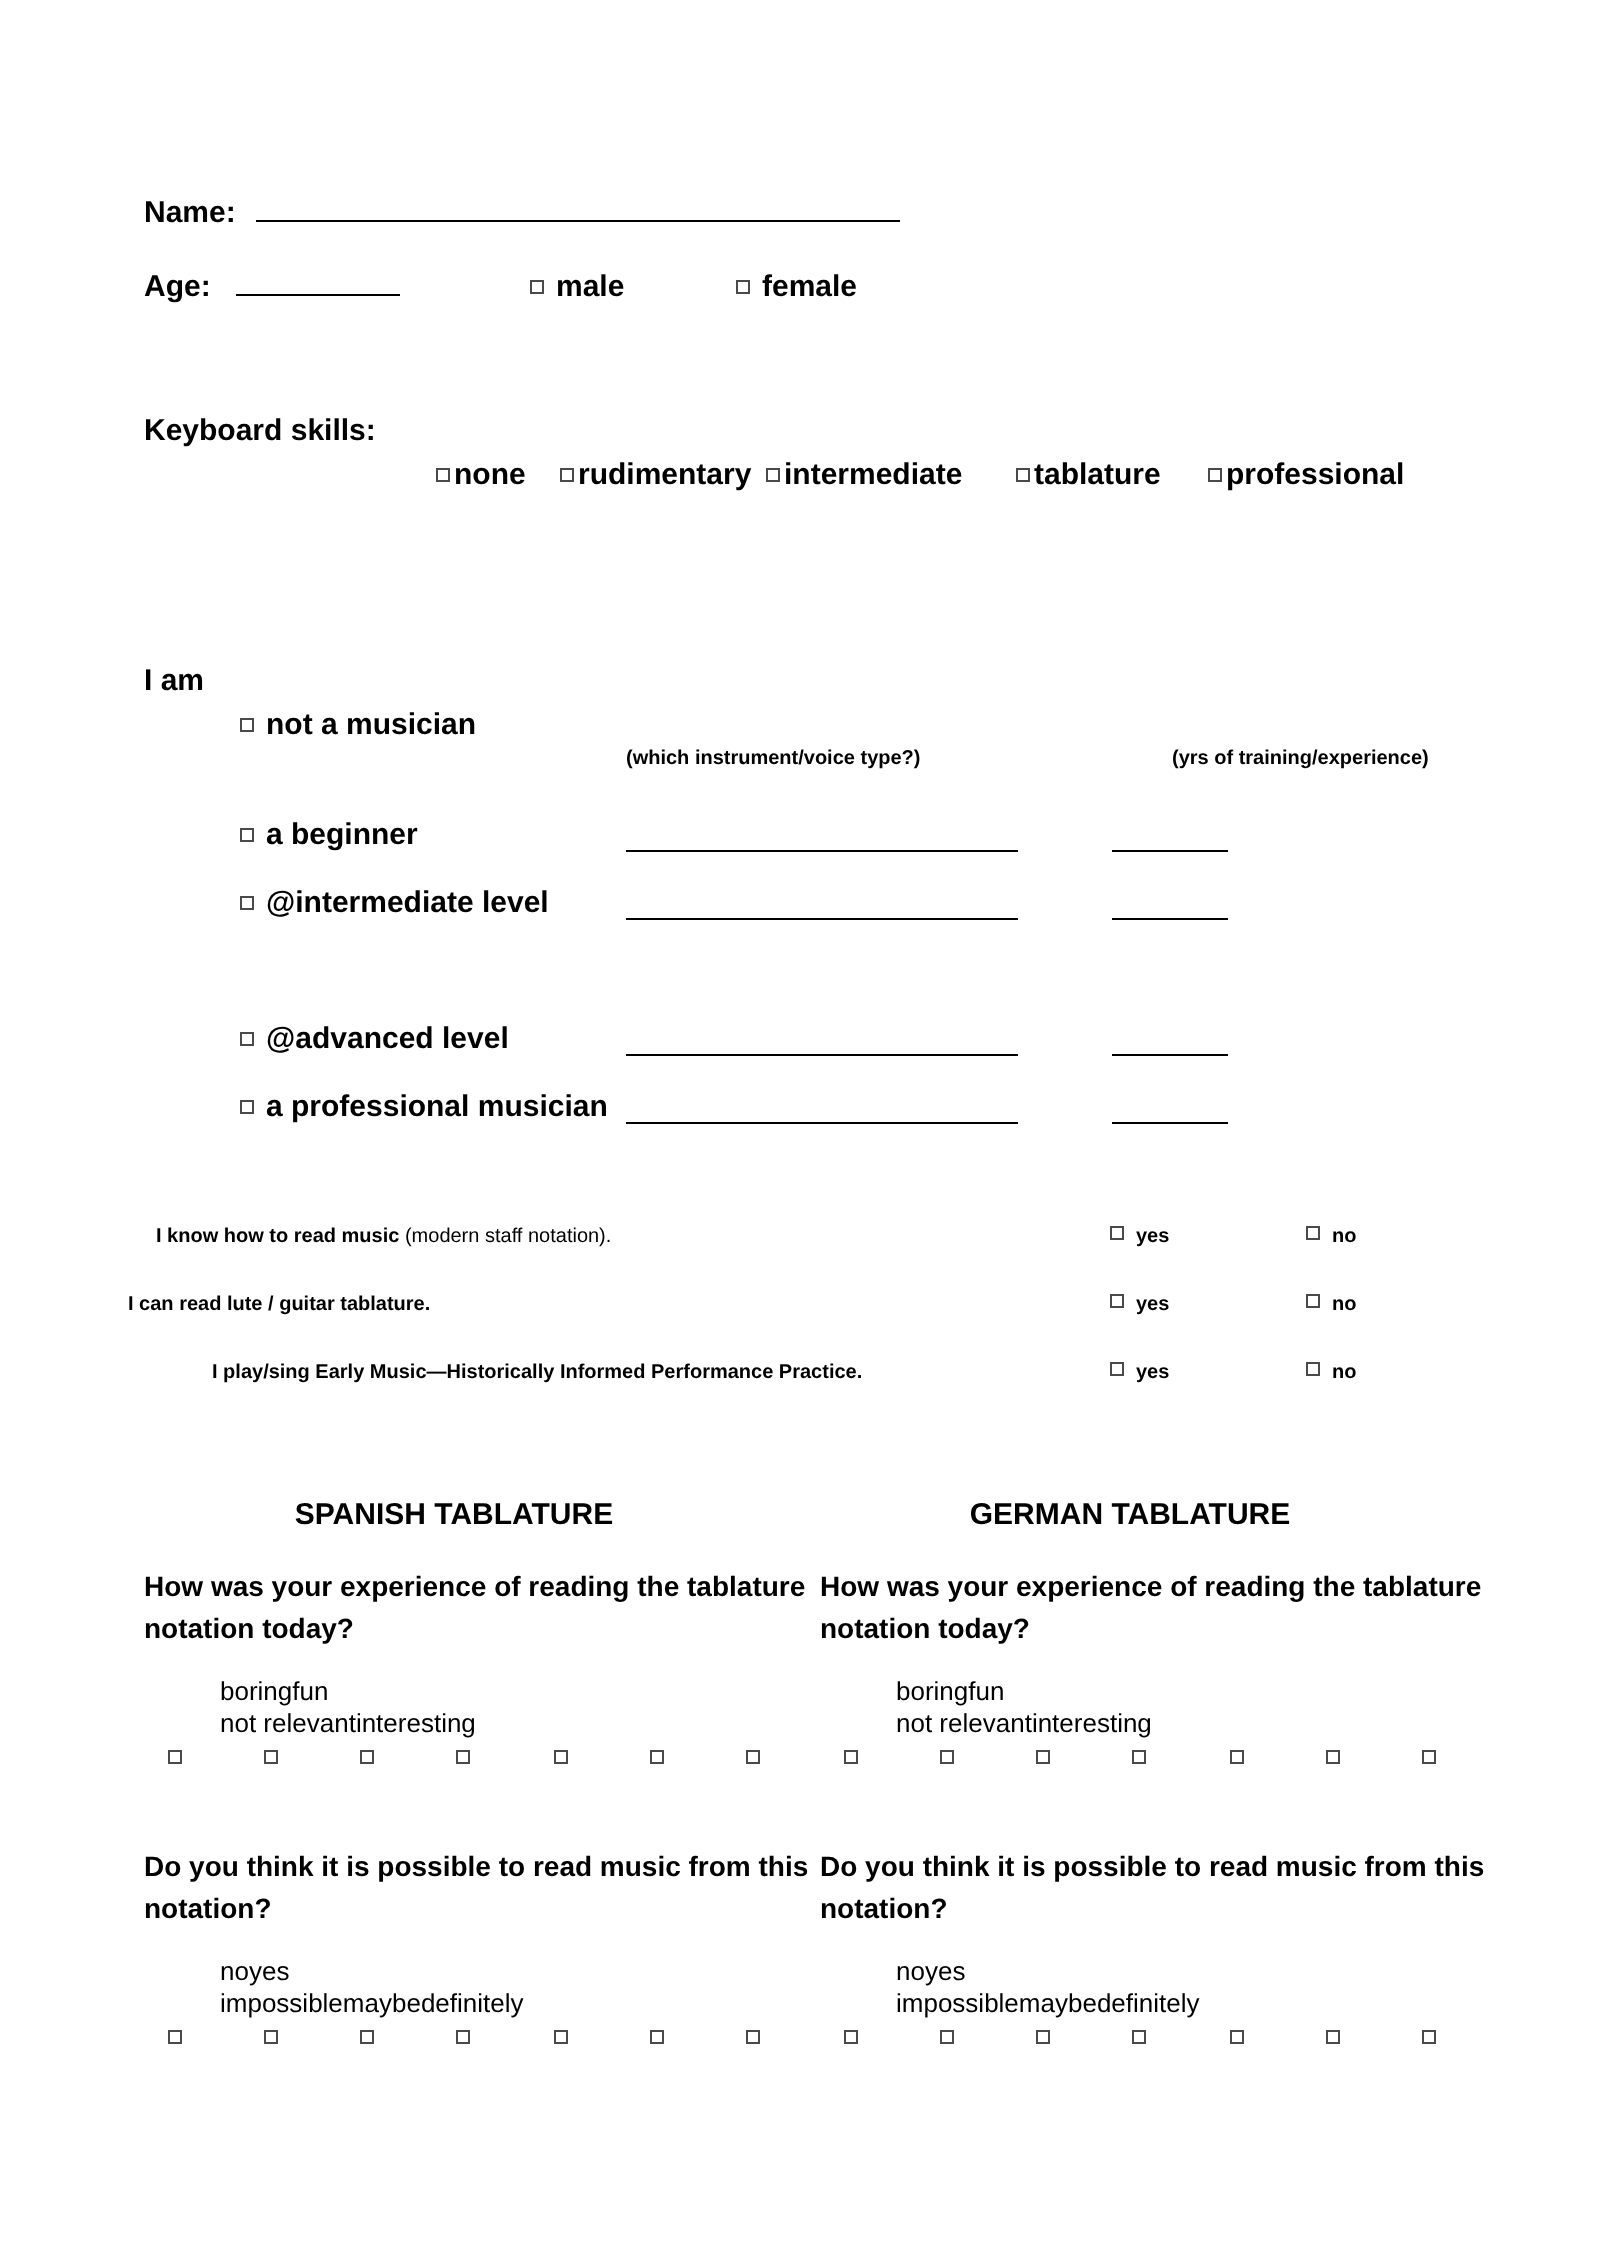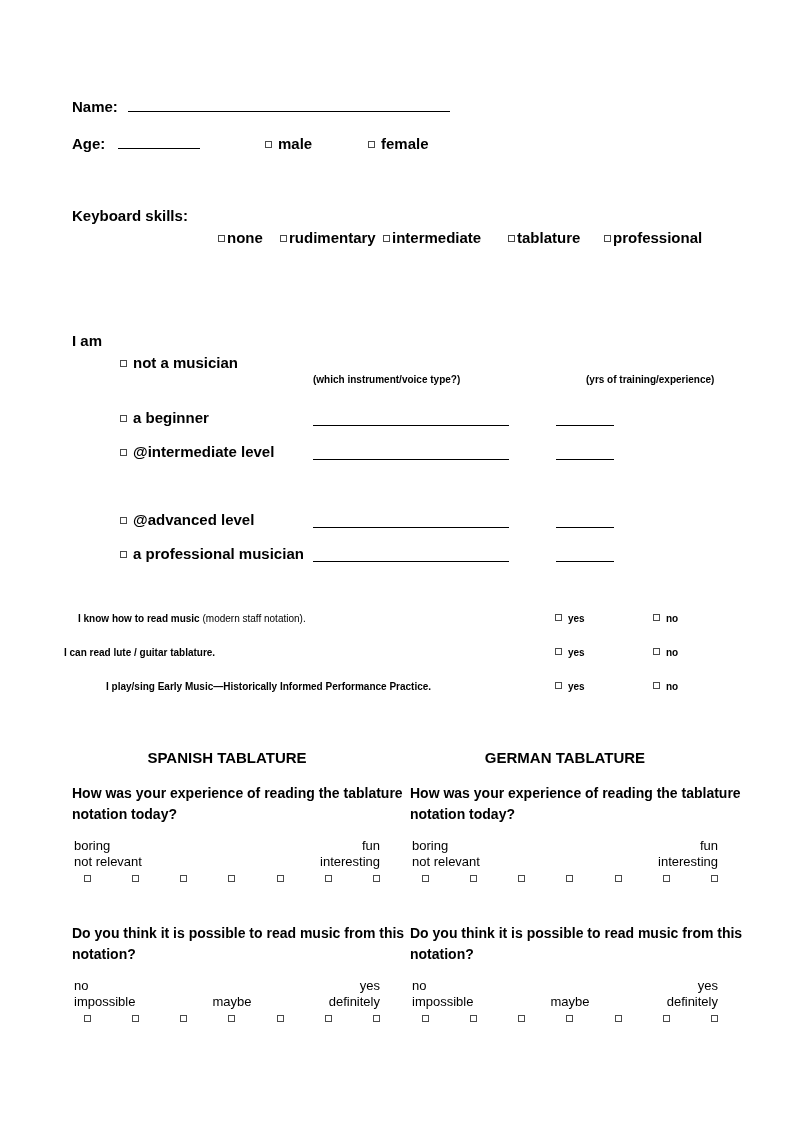--- a/index.html
+++ b/index.html
@@ -35,22 +35,22 @@
     position:absolute; width:310px;
     text-align:center; font-weight:700;
   }
   .colq {
     position:absolute; width:336px;
     font-weight:700; font-size:14px; line-height:21px;
     white-space:normal;
   }
   .scale { position:absolute; width:306px; }
   .scale-line {
-    display:flex; justify-content:space-between;
-    font-size:13px; line-height:16px;
+    display:flex; 
+    font-size:13px; line-height:16px;margin-left:36px;
   }
   .cbrow {
     position:absolute; width:296px;
     display:flex; justify-content:space-between; align-items:center;
   }
 </style>
 </head>
 <body>
 
 <div class="page">

